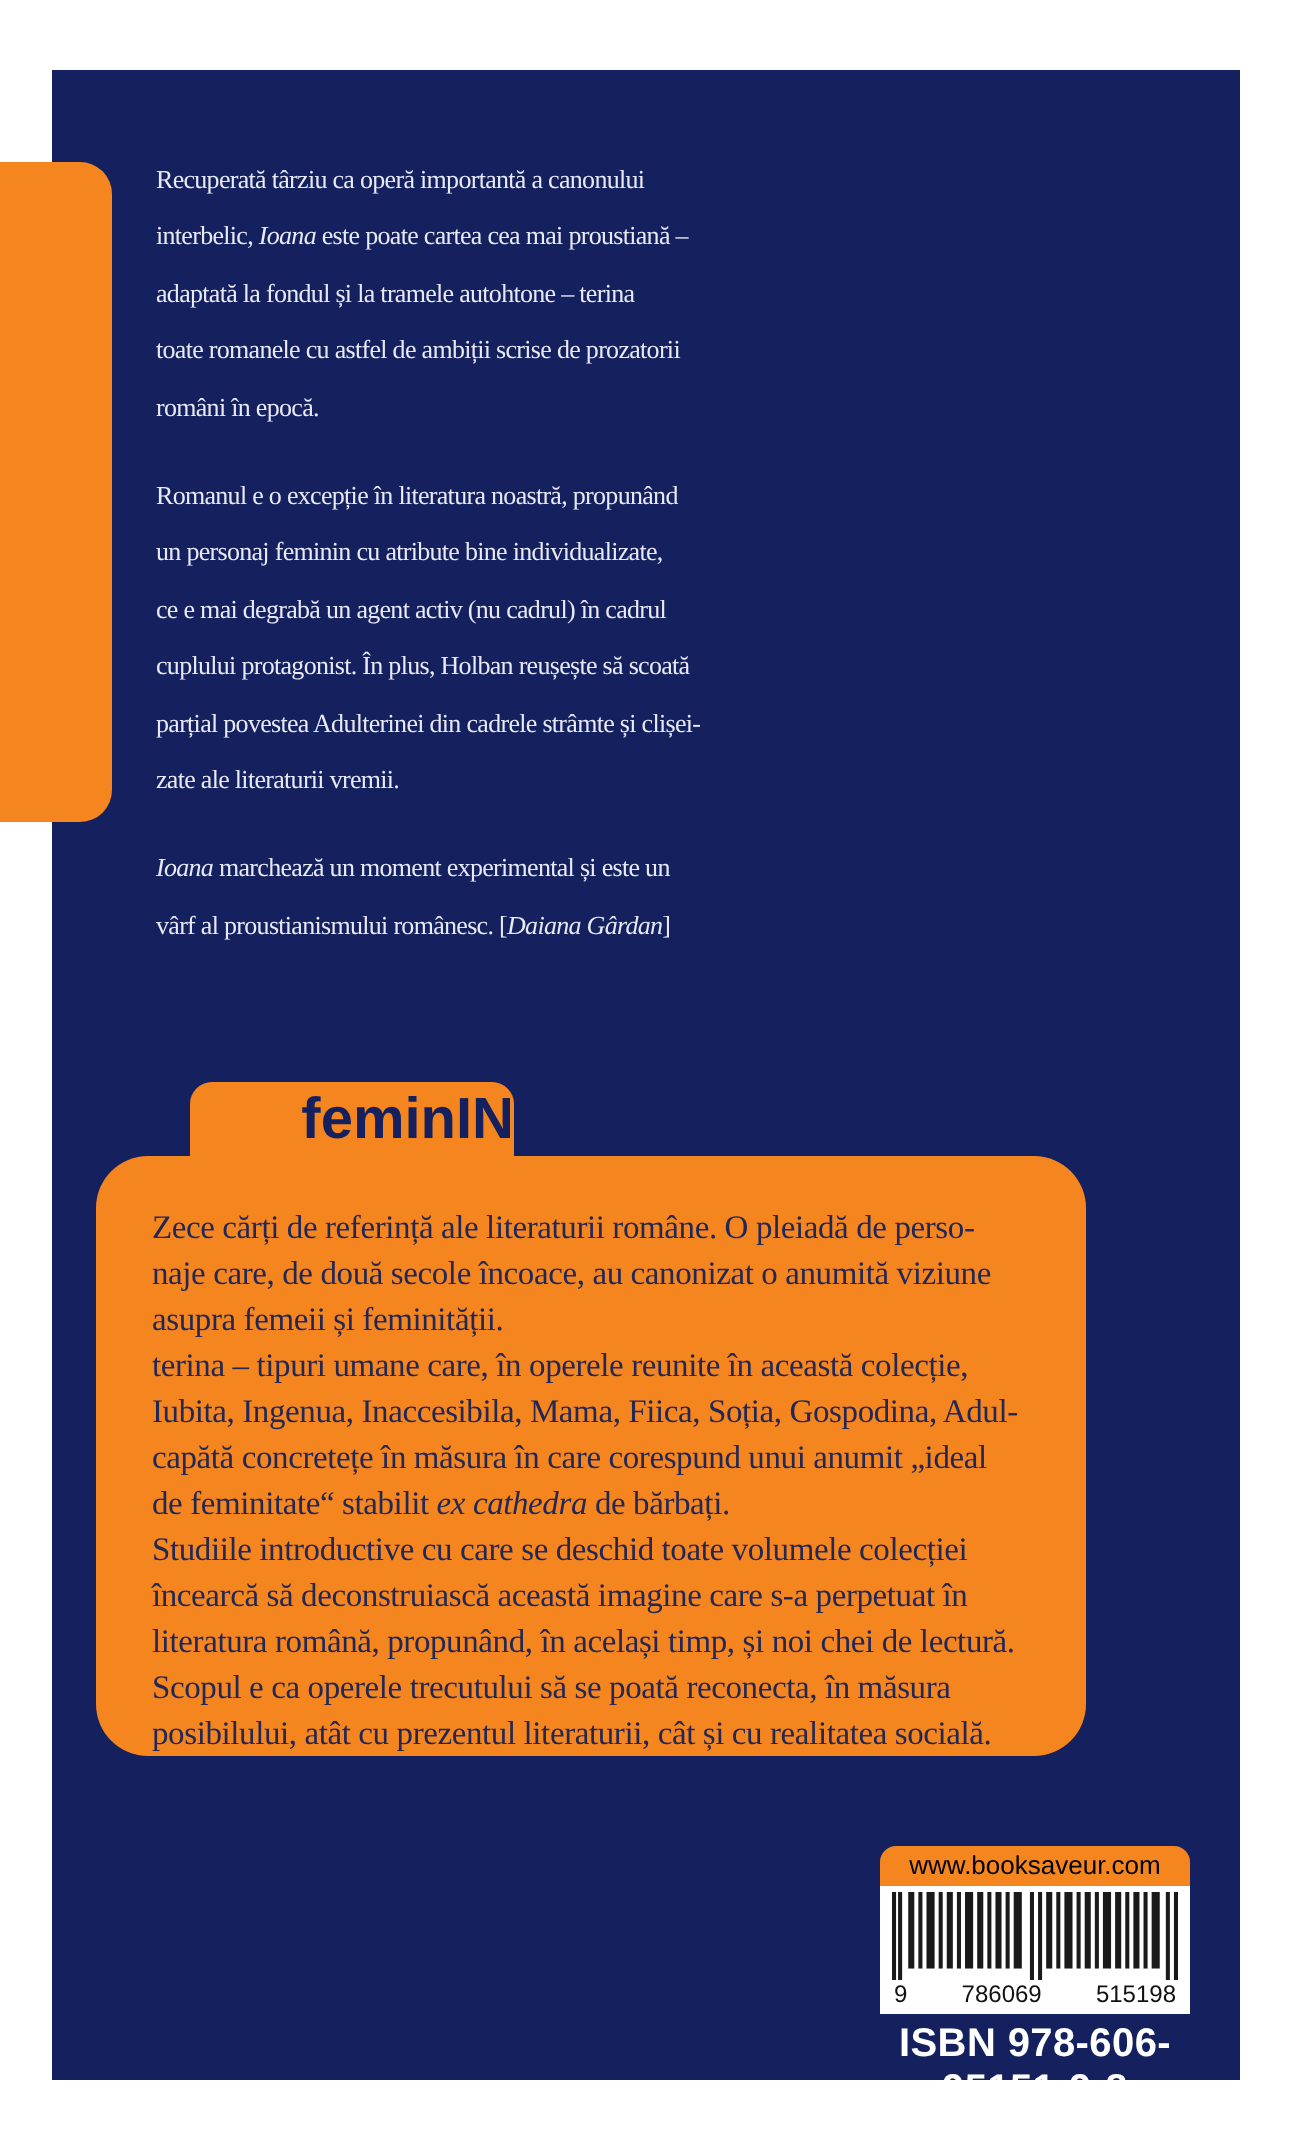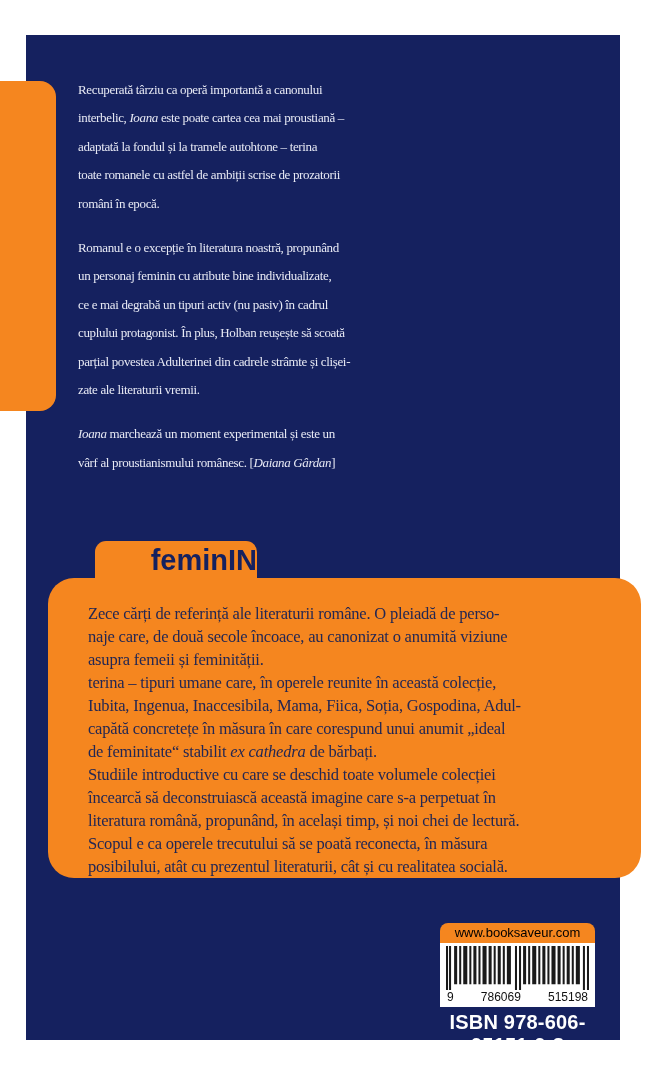--- a/index.html
+++ b/index.html
@@ -23,22 +23,22 @@
           font-size:13px;line-height:28.4px;letter-spacing:-0.35px;}
   .quotes .para{margin:0 0 16px 0;}
   .quotes .para:last-child{margin-bottom:5px;}
   .tline{white-space:nowrap;}
 
   .series-tab{position:absolute;left:95px;top:541px;width:162px;height:37px;background:var(--orange);
               border-radius:11px 11px 0 0;text-align:right;}
   .series-tab span{font-family:"Liberation Sans", sans-serif;font-weight:bold;font-size:29px;
                    line-height:39px;color:var(--navy);letter-spacing:0px;}
 
-  .blurb-box{position:absolute;left:48px;top:578px;width:593px;height:300px;background:var(--orange);
-             border-radius:26px;box-sizing:border-box;padding:24px 18px 0 40px;overflow:hidden;}
+  .blurb-box{position:absolute;left:48px;top:578px;width:495px;height:300px;background:var(--orange);
+             border-radius:26px;box-sizing:border-box;padding:24px 18px 0 28px;overflow:hidden;}
   .blurb-box .para{margin:0;}
   .blurb-box{color:var(--blurb-ink);font-size:16.5px;line-height:23px;letter-spacing:-0.2px;}
 
   .barcode-block{position:absolute;left:440px;top:923px;width:155px;}
   .barcode-band{height:20px;background:var(--orange);border-radius:8px 8px 0 0;
                 color:#000000;font-family:"Liberation Sans", sans-serif;font-size:13px;
                 line-height:20px;text-align:center;}
   .barcode-white{background:#ffffff;height:64px;box-sizing:border-box;padding:3px 6px 0 6px;}
   .barcode-white svg{display:block;width:100%;height:44px;}
   .barcode-digits{display:flex;justify-content:space-between;align-items:flex-start;
@@ -62,21 +62,21 @@
       <div class="para">
         <div class="tline"><span>Recuperată târziu ca operă importantă a canonului</span></div>
         <div class="tline"><span>interbelic, </span><i>Ioana</i><span> este poate cartea cea mai proustiană –</span></div>
         <div class="tline"><span>adaptată la fondul și la tramele autohtone – terina</span></div>
         <div class="tline"><span>toate romanele cu astfel de ambiții scrise de prozatorii</span></div>
         <div class="tline"><span>români în epocă.</span></div>
       </div>
       <div class="para">
         <div class="tline"><span>Romanul e o excepție în literatura noastră, propunând</span></div>
         <div class="tline"><span>un personaj feminin cu atribute bine individualizate,</span></div>
-        <div class="tline"><span>ce e mai degrabă un tipuri activ (nu pasiv) în cadrul</span></div>
+        <div class="tline"><span>ce e mai degrabă un agent activ (nu cadrul) în cadrul</span></div>
         <div class="tline"><span>cuplului protagonist. În plus, Holban reușește să scoată</span></div>
         <div class="tline"><span>parțial povestea Adulterinei din cadrele strâmte și clișei-</span></div>
         <div class="tline"><span>zate ale literaturii vremii.</span></div>
       </div>
       <div class="para">
         <div class="tline"><i>Ioana</i><span> marchează un moment experimental și este un</span></div>
         <div class="tline"><span>vârf al proustianismului românesc. [</span><i>Daiana Gârdan</i><span>]</span></div>
       </div>
     </div>
 

